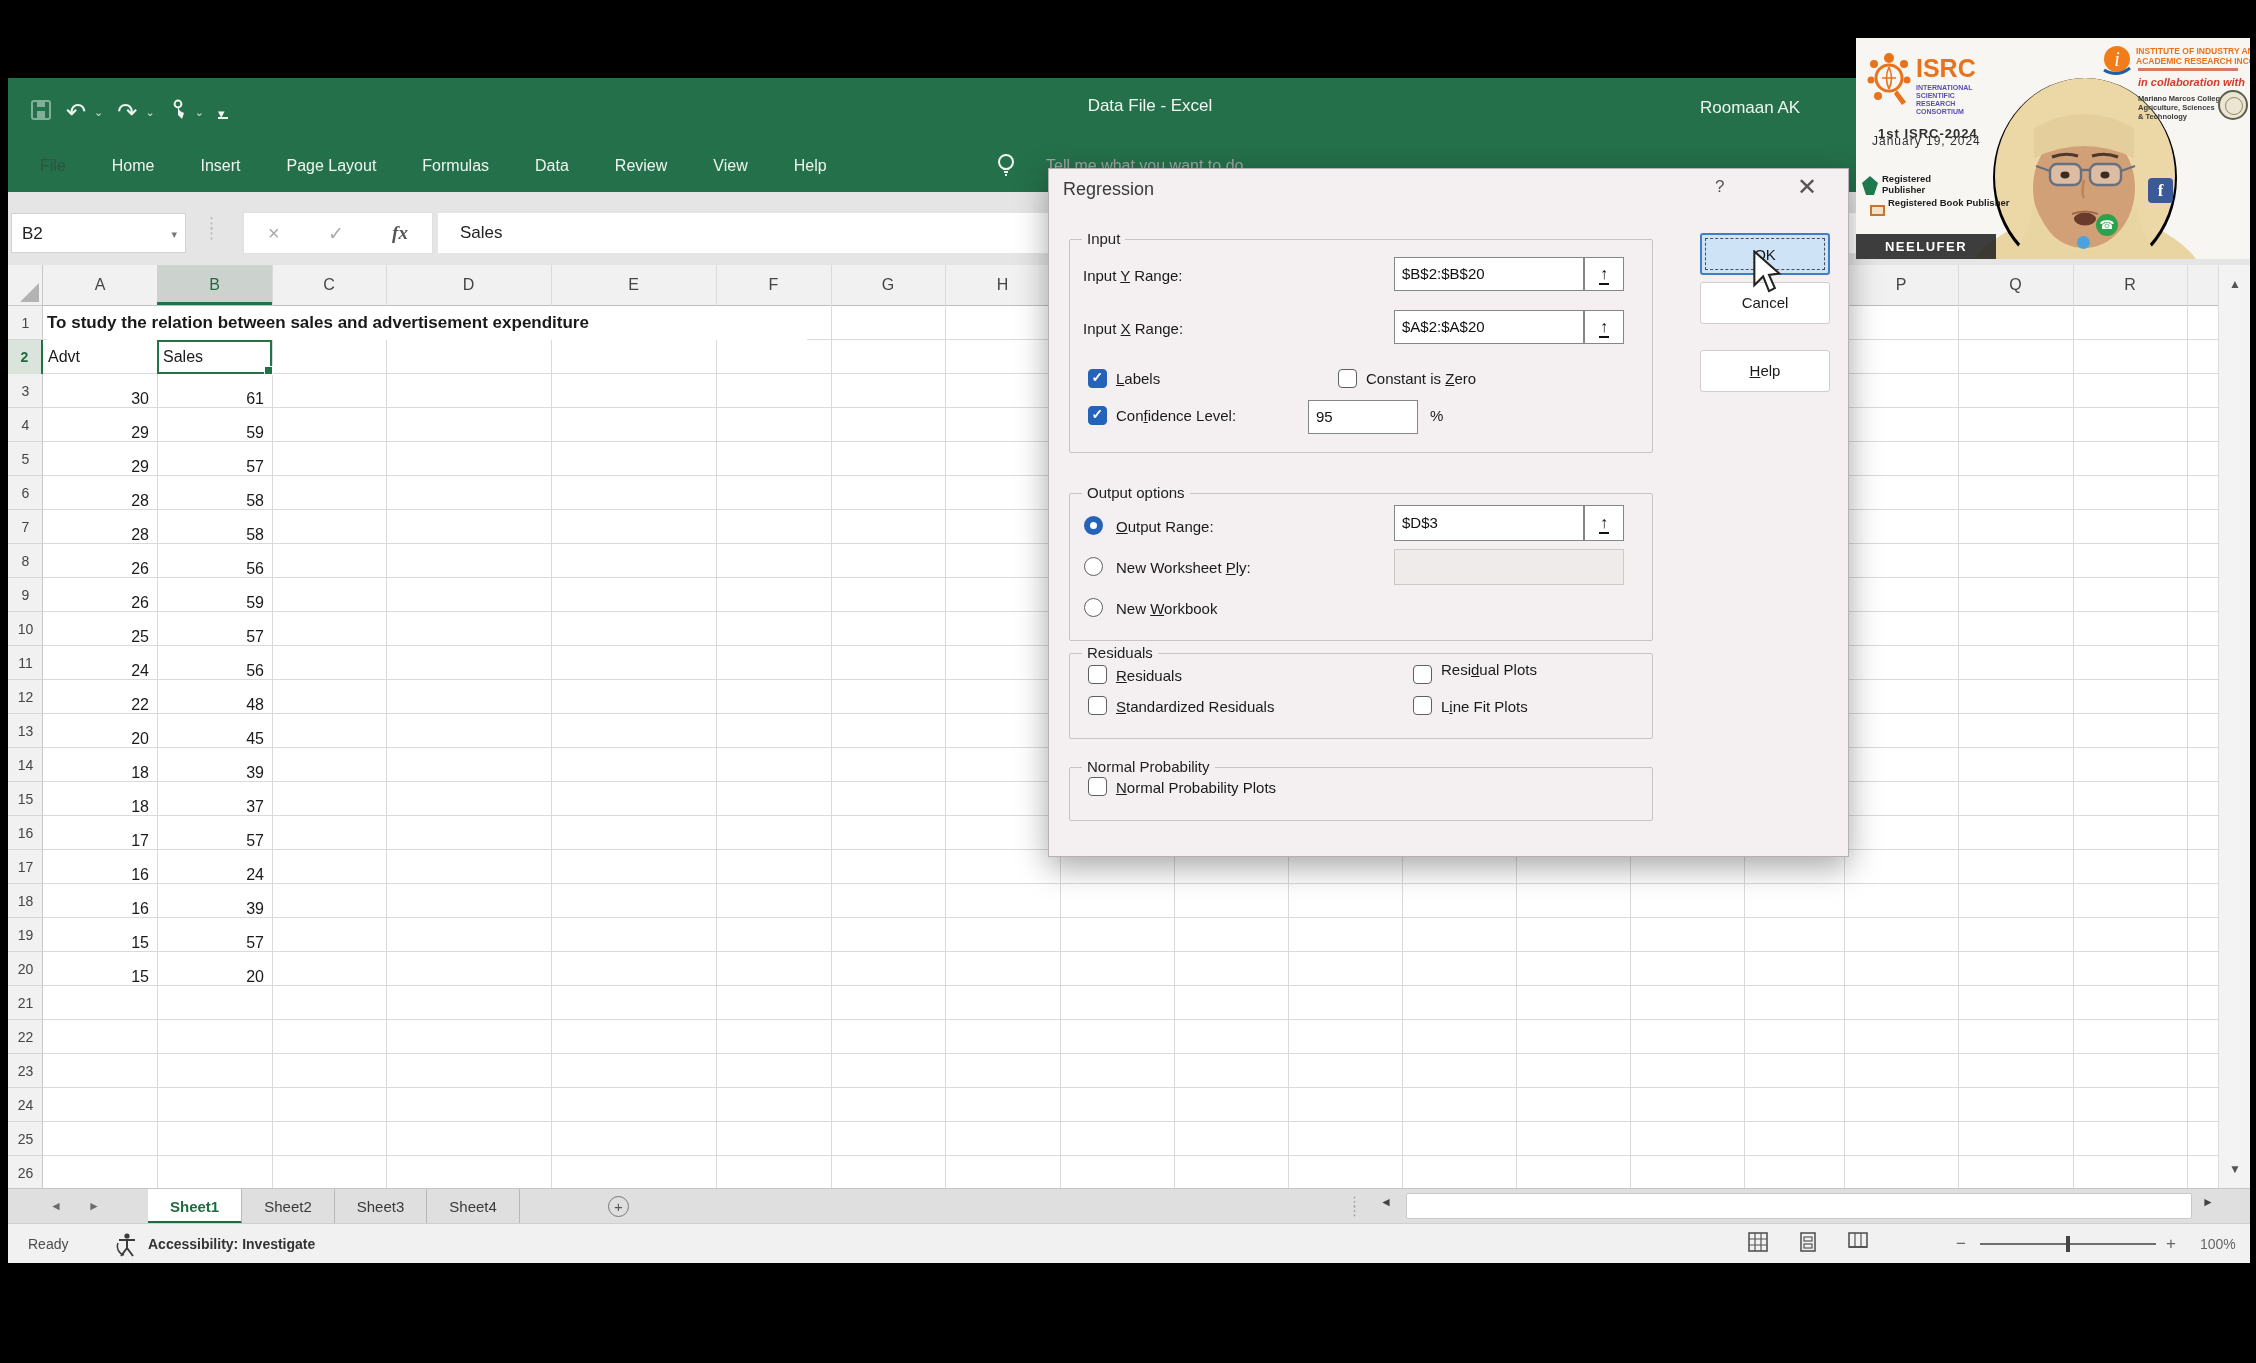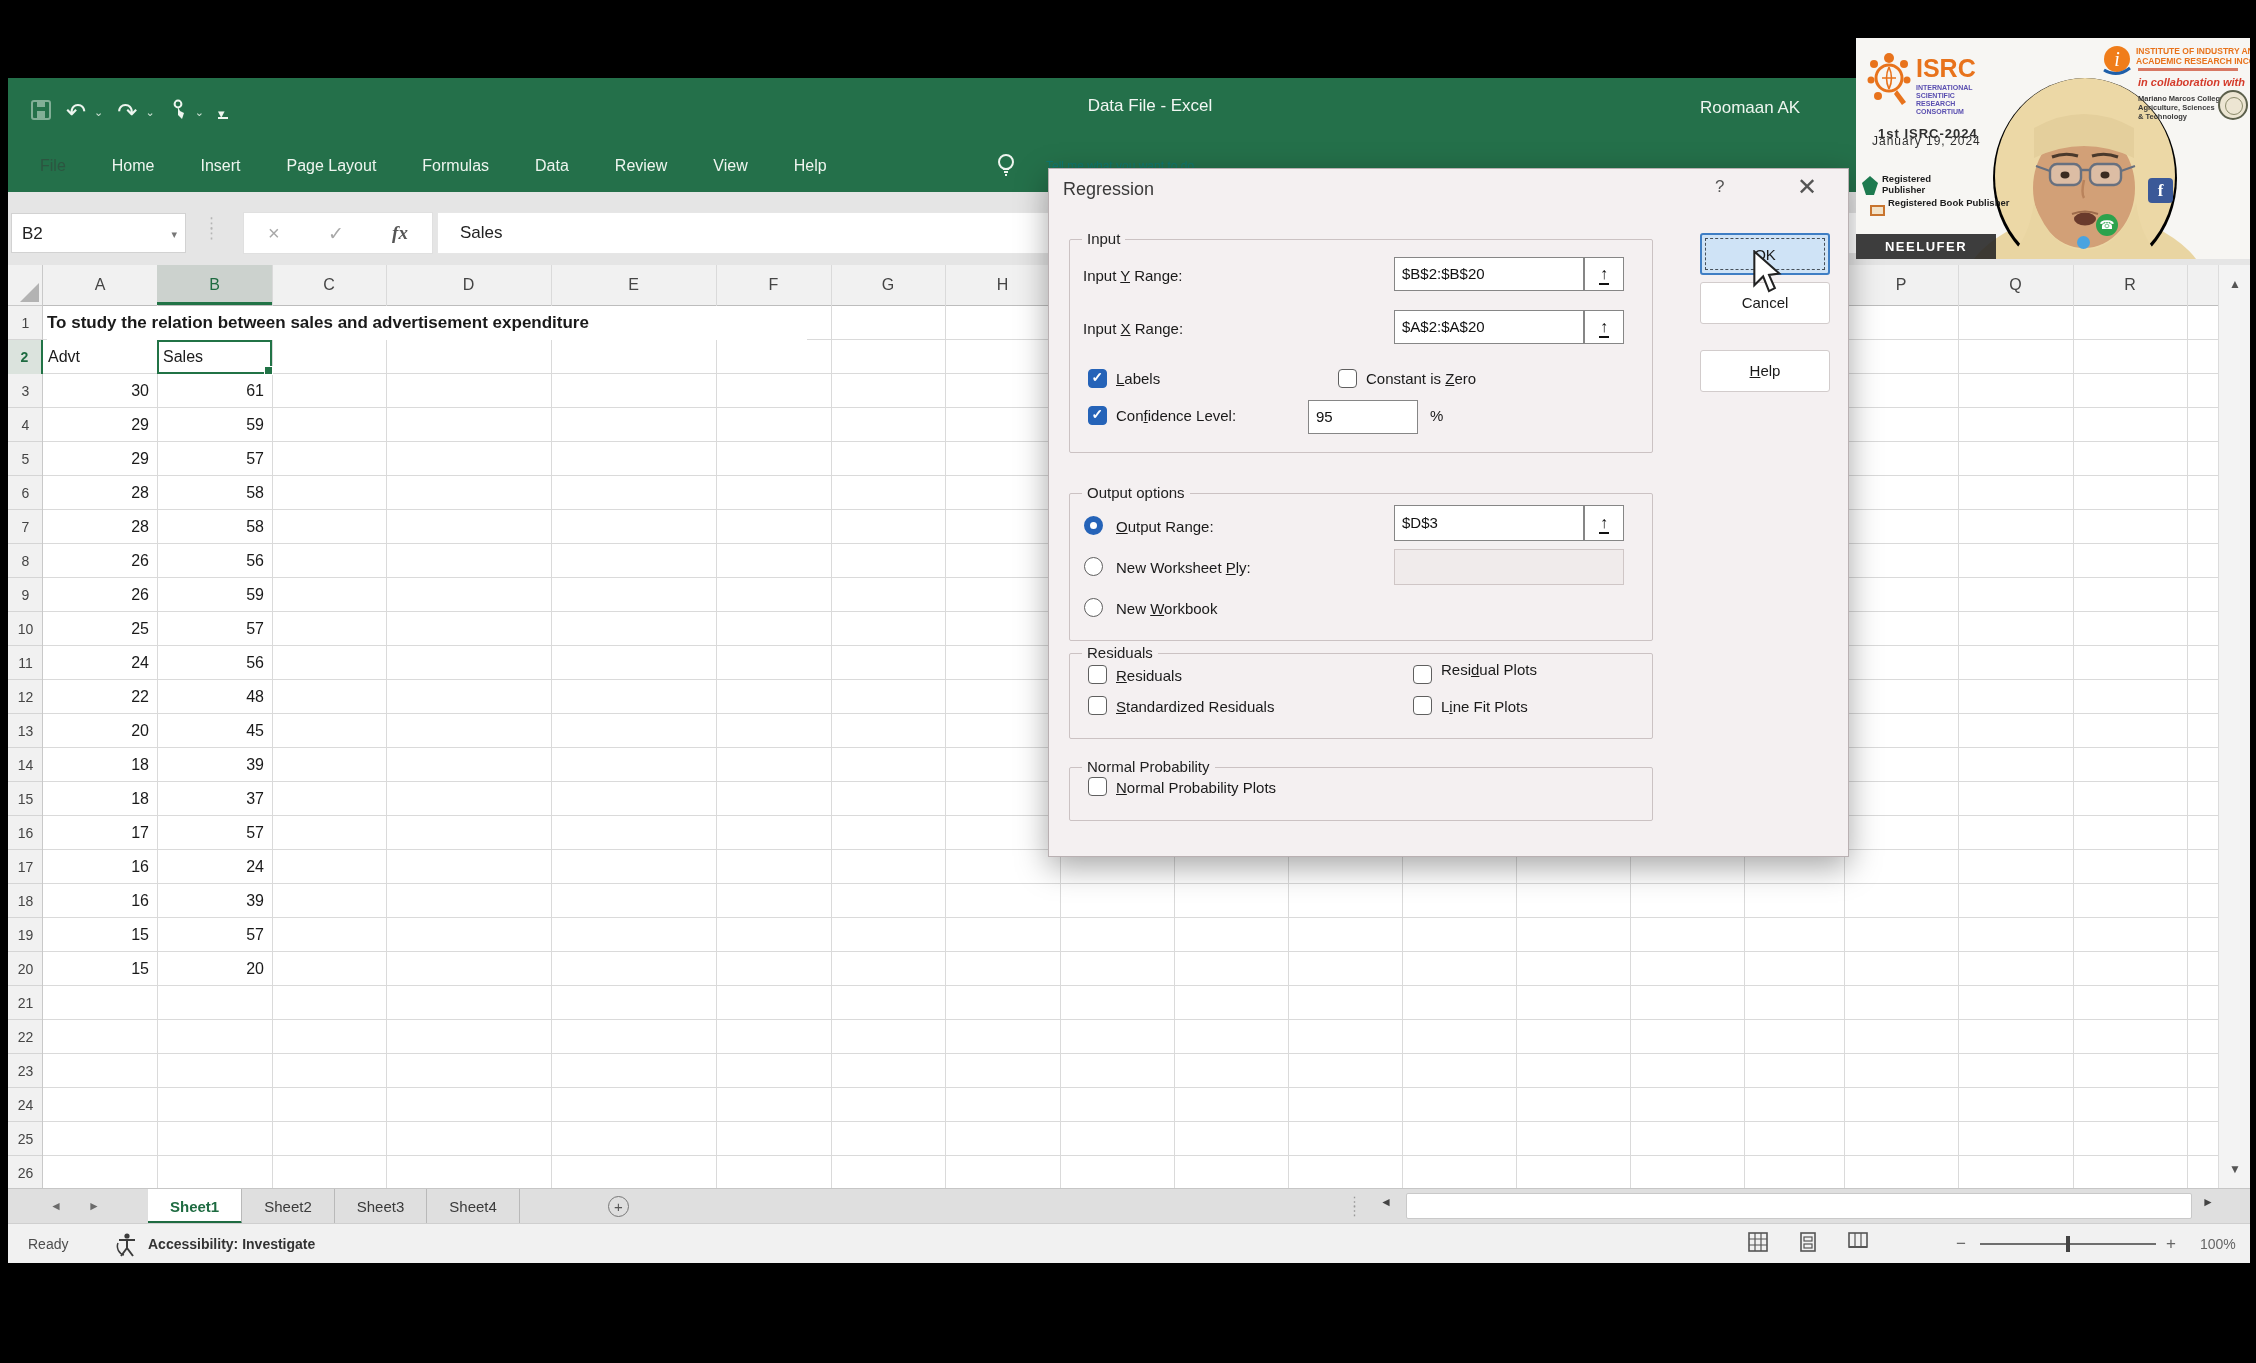--- a/index.html
+++ b/index.html
@@ -9,21 +9,21 @@
   
   .titlebar{left:8px;top:78px;width:2242px;height:62px;background:#24704a;}
   .ribbonrow{left:8px;top:140px;width:2242px;height:52px;background:#24704a;}
   .qat{left:30px;top:90px;height:44px;display:flex;align-items:center;gap:14px;color:#eef5ef;}
   .qat .chev{font-size:11px;color:#cfe3d6;margin-left:-6px;}
   .doc-title{top:96px;left:1020px;width:260px;text-align:center;color:#f2f7f3;font-size:17px;}
   .user-name{top:98px;left:1700px;width:160px;text-align:left;color:#eef5ef;font-size:17px;}
   .tabs{left:30px;top:140px;height:52px;display:flex;align-items:center;gap:0;}
   .rtab{color:#eef5ef;font-size:16px;padding:0 23px;height:52px;line-height:52px;}
   .rtab.file{color:#2c5540;padding-left:10px;}
-  .tellme{left:1046px;top:140px;height:52px;line-height:52px;color:#0f766e;font-size:12px;white-space:nowrap;z-index:1;}
+  .tellme{left:1046px;top:140px;height:52px;line-height:52px;color:#a3a3a3;font-size:16px;white-space:nowrap;z-index:1;}
   .bulb{left:995px;top:152px;z-index:1;}
   
   .fbar-row{left:8px;top:192px;width:2242px;height:73px;background:#e5e5e5;}
   .namebox{left:11px;top:213px;width:175px;height:40px;background:#fff;border:1px solid #d2d2d2;
            font-size:17px;color:#222;line-height:40px;padding-left:10px;box-sizing:border-box;}
   .namebox .dd{position:absolute;right:8px;top:0;color:#777;font-size:11px;}
   .fsep{left:204px;top:218px;color:#b5b5b5;font-size:15px;letter-spacing:0;line-height:10px;}
   .fbtns{left:243px;top:212px;width:190px;height:42px;background:#fff;border:1px solid #e0e0e0;
          display:flex;align-items:center;justify-content:space-around;box-sizing:border-box;}
   .fbtns .x{color:#a8a8a8;font-size:20px;}
@@ -38,21 +38,21 @@
   .colhead{position:absolute;top:265px;height:40px;line-height:40px;text-align:center;font-size:16px;color:#454545;}
   .colhead.sel{background:#ccd2ce;border-bottom:3px solid #217346;box-sizing:border-box;color:#1e6b41;}
   .gutter{left:8px;top:306px;width:35px;height:882px;background:#f1f1f1;border-right:1px solid #c9c9c9;box-sizing:border-box;
           background-image:repeating-linear-gradient(to bottom,transparent 0 33px,#d5d5d5 33px 34px);}
   .rownum{position:absolute;width:35px;height:34px;line-height:34px;text-align:center;font-size:14px;color:#454545;}
   .rownum.sel{background:#dbe3dd;border-right:2px solid #217346;box-sizing:border-box;color:#1e6b41;font-weight:bold;}
   .gridbg{left:43px;top:306px;width:2175px;height:882px;background:#fff;
           background-image:repeating-linear-gradient(to bottom,transparent 0 33px,#dadada 33px 34px);}
   .vline{position:absolute;top:265px;width:1px;height:923px;background:#dadada;}
   .cell{position:absolute;height:34px;line-height:34px;font-size:16px;color:#1a1a1a;}
-  .num{text-align:right;}
+  .num{text-align:right;margin-top:8px;}
   .title-cell{font-weight:bold;font-size:17px;background:#fff;z-index:2;white-space:nowrap;}
   .selbox{left:157px;top:340px;width:115px;height:34px;border:2px solid #217346;box-sizing:border-box;z-index:3;}
   .selbox .handle{position:absolute;right:-3px;bottom:-3px;width:7px;height:7px;background:#217346;border:1px solid #fff;}
   
   .vscroll{left:2218px;top:265px;width:32px;height:923px;background:#f3f3f3;border-left:1px solid #dcdcdc;box-sizing:border-box;}
   .vbtn{position:absolute;left:0;width:32px;height:38px;background:#f3f3f3;color:#555;font-size:12px;text-align:center;line-height:38px;}
   
   .tabrow{left:8px;top:1188px;width:2242px;height:35px;background:#dfdfdf;border-top:1px solid #c6c6c6;box-sizing:border-box;}
   .tnav{position:absolute;top:0;height:35px;line-height:35px;color:#6b6b6b;font-size:12px;}
   .sheettabs{position:absolute;left:140px;top:0;height:35px;display:flex;}

